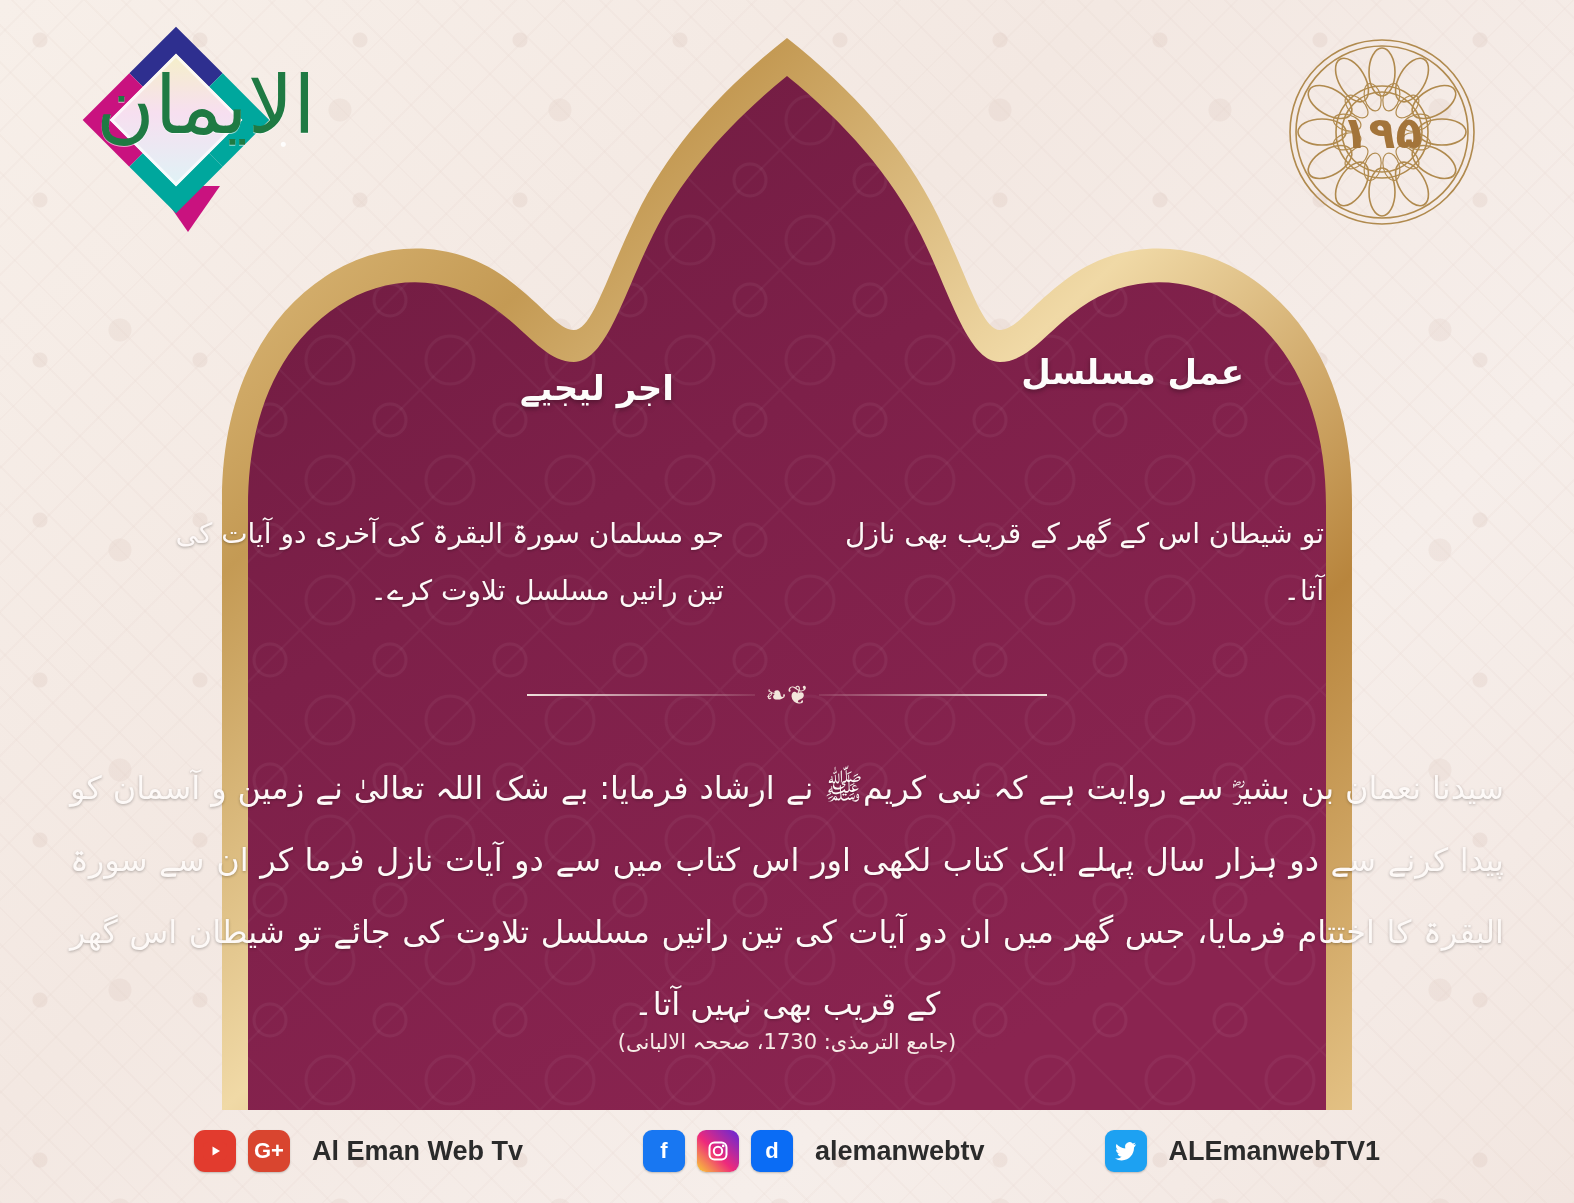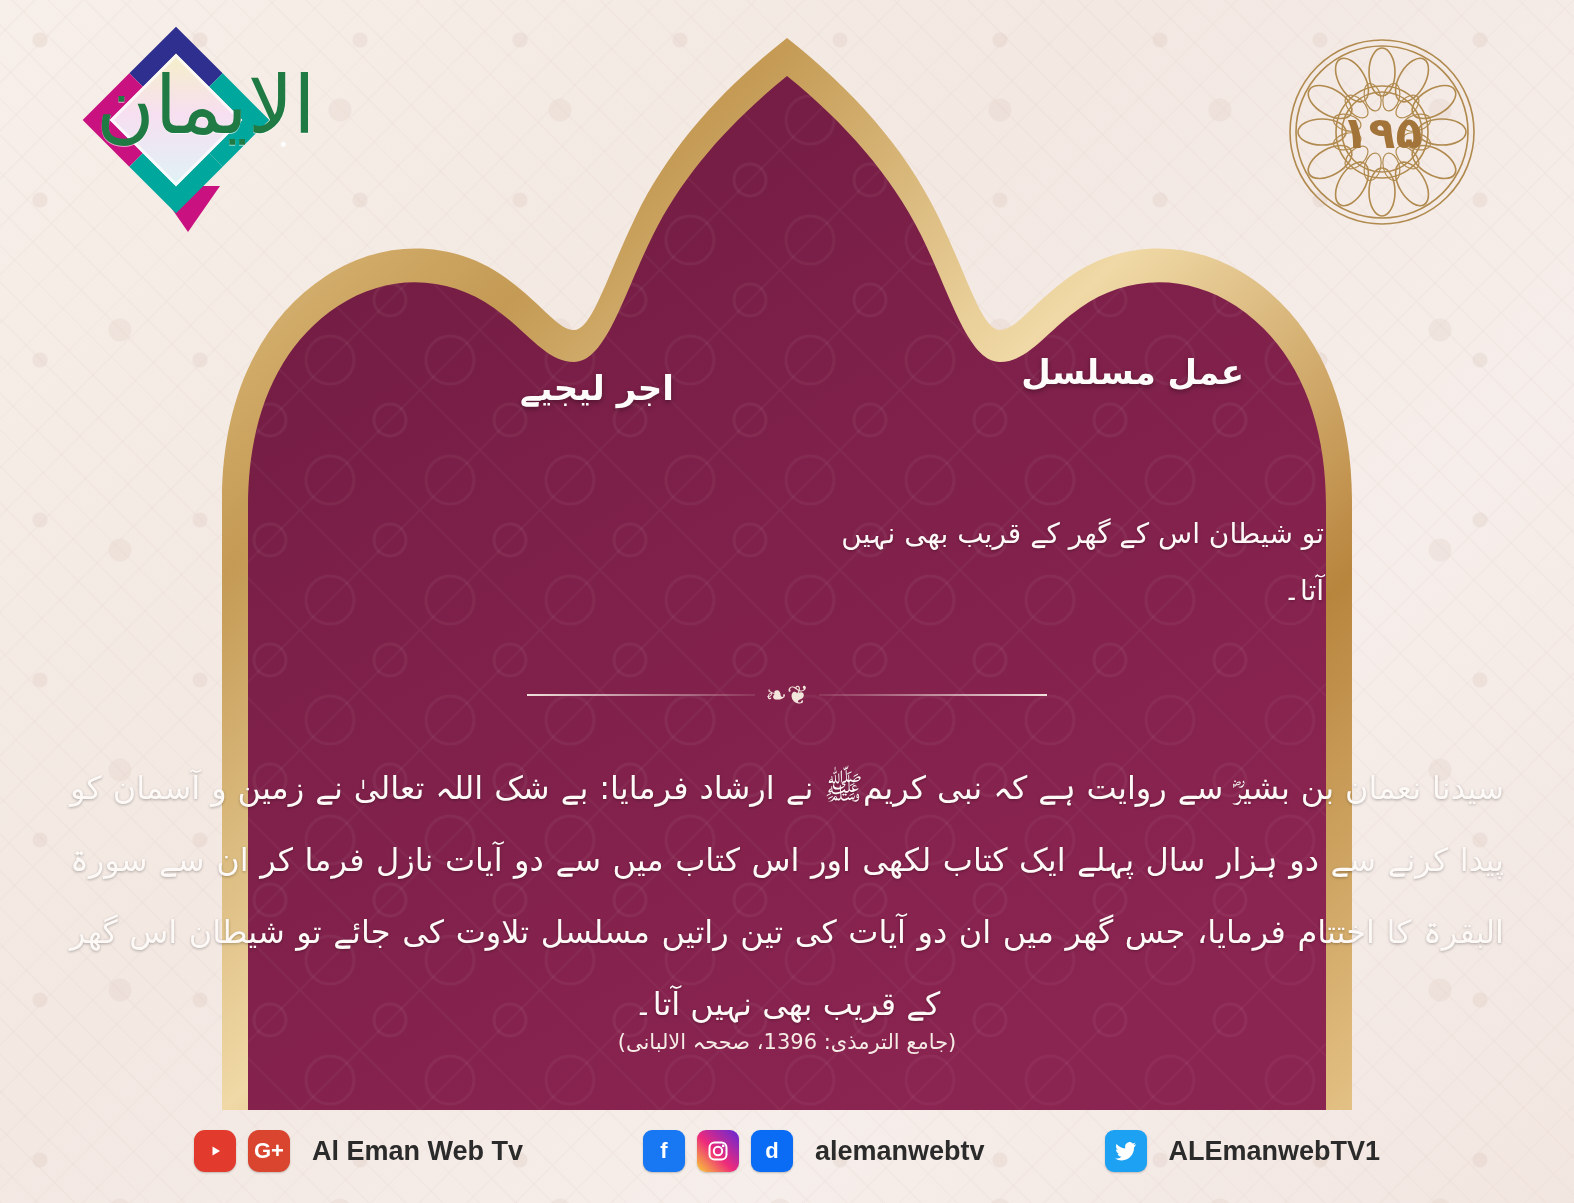--- a/index.html
+++ b/index.html
@@ -322,31 +322,32 @@
                C 606 332, 624 263, 653 205
                C 683 145, 729 93, 787 46 Z" fill="url(#domePat)"></path>
     </svg>
   </div>
 
   <div class="content">
 
     <div class="head-right">عمل مسلسل</div>
     <div class="head-left">اجر لیجیے</div>
 
-    <div class="col-right">تو شیطان اس کے گھر کے قریب بھی نہیں آتا۔</div>
+    <div class="col-left">جو مسلمان سورۃ البقرۃ کی آخری دو آیات کی تین راتیں مسلسل تلاوت کرے۔</div>
+    <div class="col-right">تو شیطان اس کے گھر کے قریب بھی نازل آتا۔</div>
 
     <div class="divider">
       <span class="bar"></span>
       <span class="orn">❦❧</span>
       <span class="bar right"></span>
     </div>
 
     <div class="hadith">سیدنا نعمان بن بشیرؓ سے روایت ہے کہ نبی کریمﷺ نے ارشاد فرمایا: بے شک اللہ تعالیٰ نے زمین و آسمان کو پیدا کرنے سے دو ہزار سال پہلے ایک کتاب لکھی اور اس کتاب میں سے دو آیات نازل فرما کر ان سے سورۃ البقرۃ کا اختتام فرمایا، جس گھر میں ان دو آیات کی تین راتیں مسلسل تلاوت کی جائے تو شیطان اس گھر کے قریب بھی نہیں آتا۔</div>
 
-    <div class="reference">(جامع الترمذی: 1396، صححہ الالبانی)</div>
+    <div class="reference">(جامع الترمذی: 1730، صححہ الالبانی)</div>
   </div>
 
   <div class="logo">
     <div class="tail"></div>
     <div class="diamond">
       <span class="q1"></span>
         <span class="q2"></span>
         <span class="q3"></span>
         <span class="q4"></span>
     </div>

